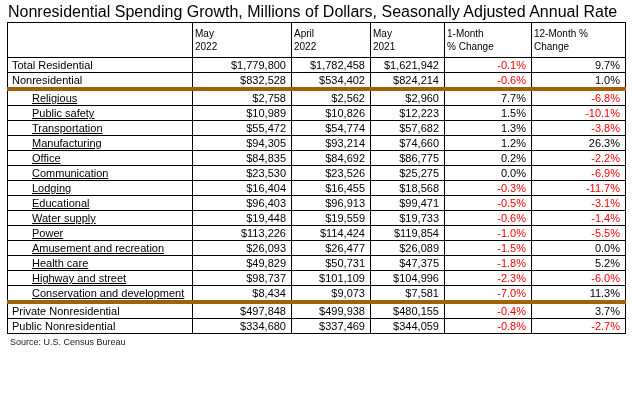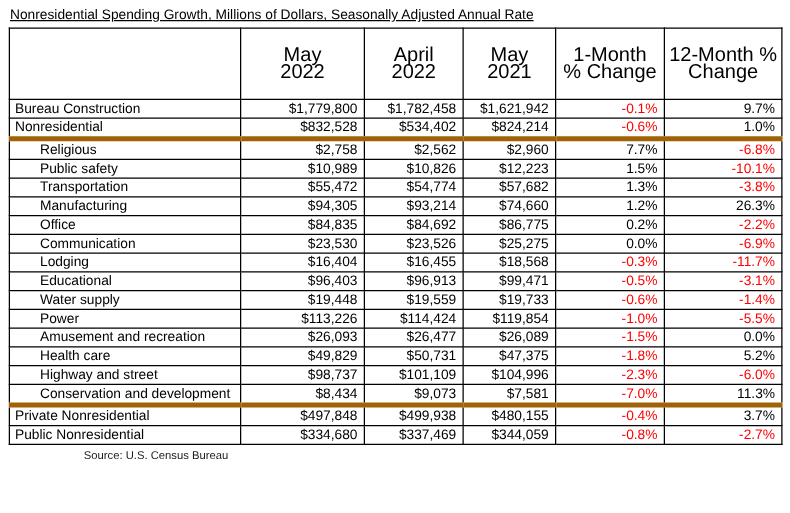--- a/index.html
+++ b/index.html
@@ -3,44 +3,44 @@
 <meta charset="utf-8">
 <style>
   * { margin:0; padding:0; box-sizing:border-box; }
   body { background:#ffffff; }
   .wrap {
     width:632px; height:410px; background:#ffffff;
     font-family:"Liberation Sans", sans-serif; color:#000;
     position:relative; overflow:hidden;
   }
   .title {
-    font-size:11px; line-height:14px;
-    padding:5px 0 3px 8px; color:#000;text-decoration:underline;
+    font-size:16px; line-height:14px;
+    padding:5px 0 3px 8px; color:#000;
   }
   table.spending {
     border-collapse:collapse; table-layout:fixed;
     margin-left:7px; width:618px;
   }
   th, td { border:1px solid #000; }
   th {
-    font-weight:normal; font-size:16px; line-height:13px;
-    text-align:center; white-space:pre-line; padding:15px 2px;
+    font-weight:normal; font-size:10px; line-height:13px;
+    text-align:left; white-space:pre-line; padding:4px 2px;
     vertical-align:middle;
   }
   td {
     font-size:11px; line-height:14px; height:15px;
     padding:0 5px 0 4px; white-space:nowrap; overflow:hidden;
   }
   td.label { text-align:left; }
-  td.label.indent { padding-left:24px; }
+  td.label.indent { padding-left:24px;text-decoration:underline; }
   td.num { text-align:right; }
   tr.section-end td { border-bottom:4px solid #a16207; }
   .neg { color:#ff0000; }
   .source {
-    font-size:9px; line-height:11px; padding:3px 0 0 28px; color:#1a1a1a;margin-left:39px;
+    font-size:9px; line-height:11px; padding:3px 0 0 10px; color:#1a1a1a;
   }
 </style>
 </head>
 <body>
 
 <div class="wrap">
   <div class="title">Nonresidential Spending Growth, Millions of Dollars, Seasonally Adjusted Annual Rate</div>
 
   <table class="spending">
     <colgroup>
@@ -61,21 +61,21 @@
           <th>May
 2021</th>
           <th>1-Month
 % Change</th>
           <th>12-Month %
 Change</th>
         </tr>
     </thead>
     <tbody id="table-body">
         <tr>
-          <td class="label">Bureau Construction</td>
+          <td class="label">Total Residential</td>
           <td class="num">$1,779,800</td>
           <td class="num">$1,782,458</td>
           <td class="num">$1,621,942</td>
           <td class="num neg">-0.1%</td>
           <td class="num">9.7%</td>
         </tr>
         <tr class="section-end">
           <td class="label">Nonresidential</td>
           <td class="num">$832,528</td>
           <td class="num">$534,402</td>

